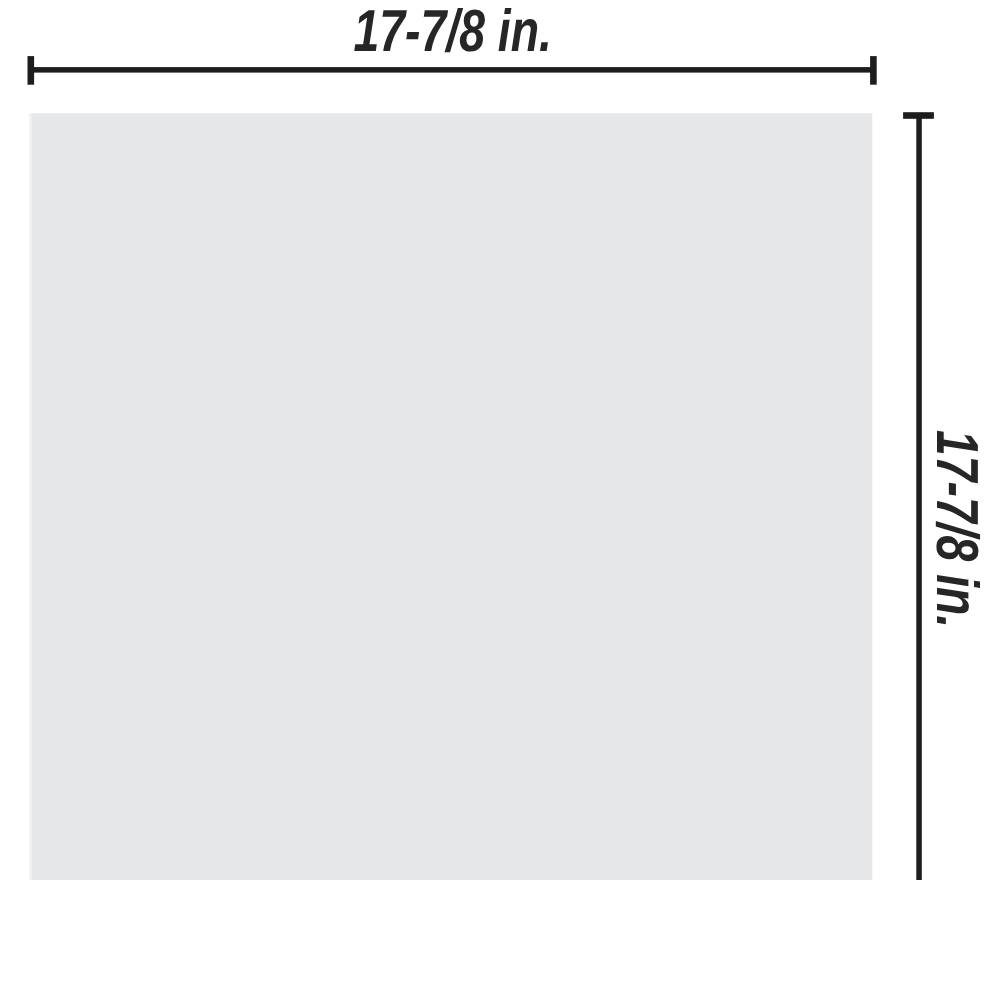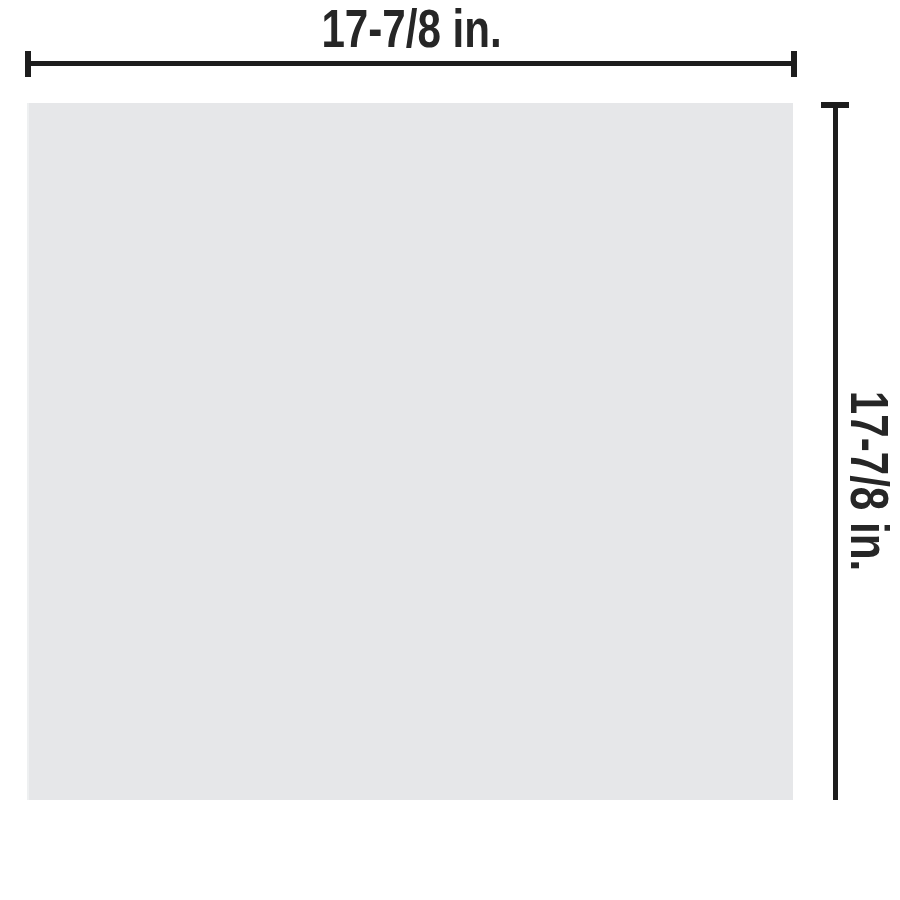--- a/index.html
+++ b/index.html
@@ -4,20 +4,21 @@
 <style>
   * { box-sizing: border-box; }
   html, body { margin: 0; padding: 0; background: #ffffff; }
   .stage {
     position: relative;
     width: 900px;
     height: 800px;
     background: #ffffff;
     overflow: hidden;
     font-family: "Liberation Sans", sans-serif;
+    font-style: italic;
   }
   .dim-label {
     position: absolute;
     font-size: 54px;
     font-weight: 700;
     color: #262626;
     line-height: 58px;
     white-space: nowrap;
     letter-spacing: 0px;
   }

